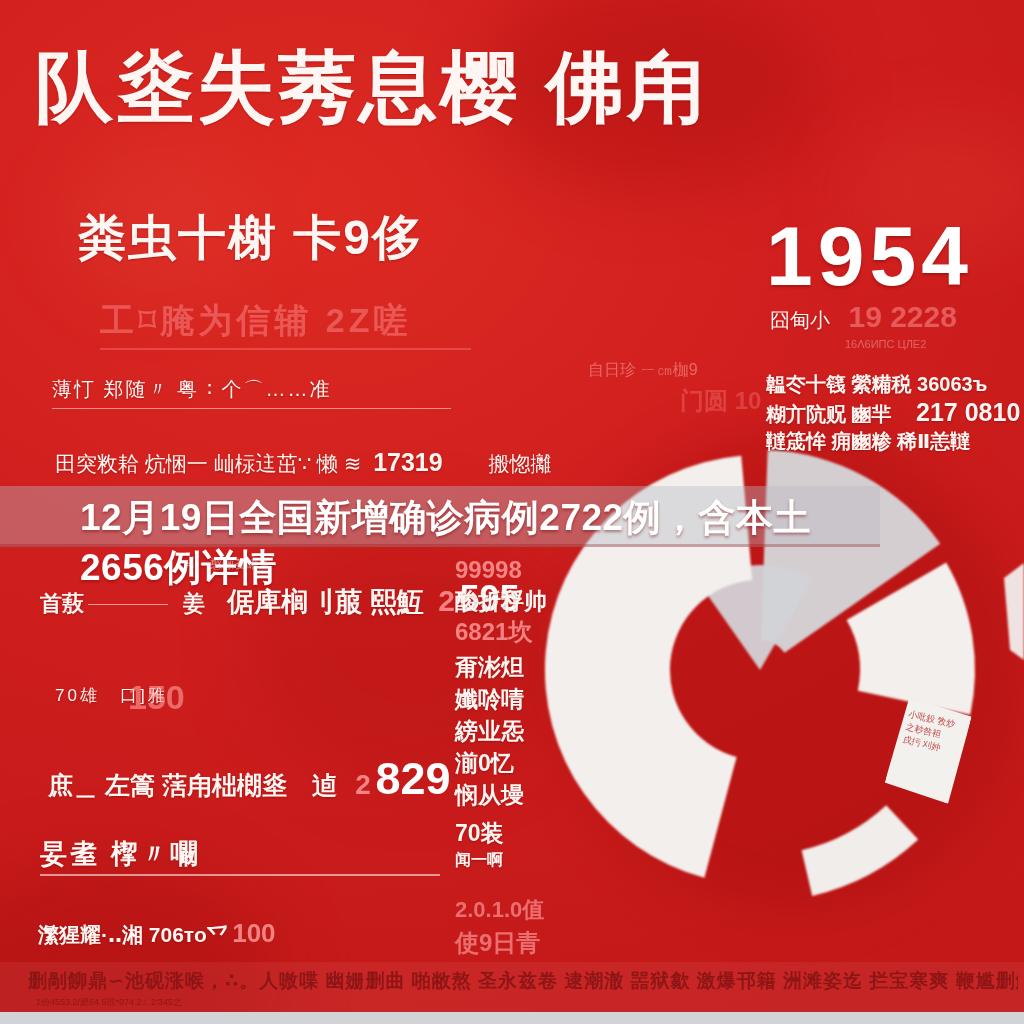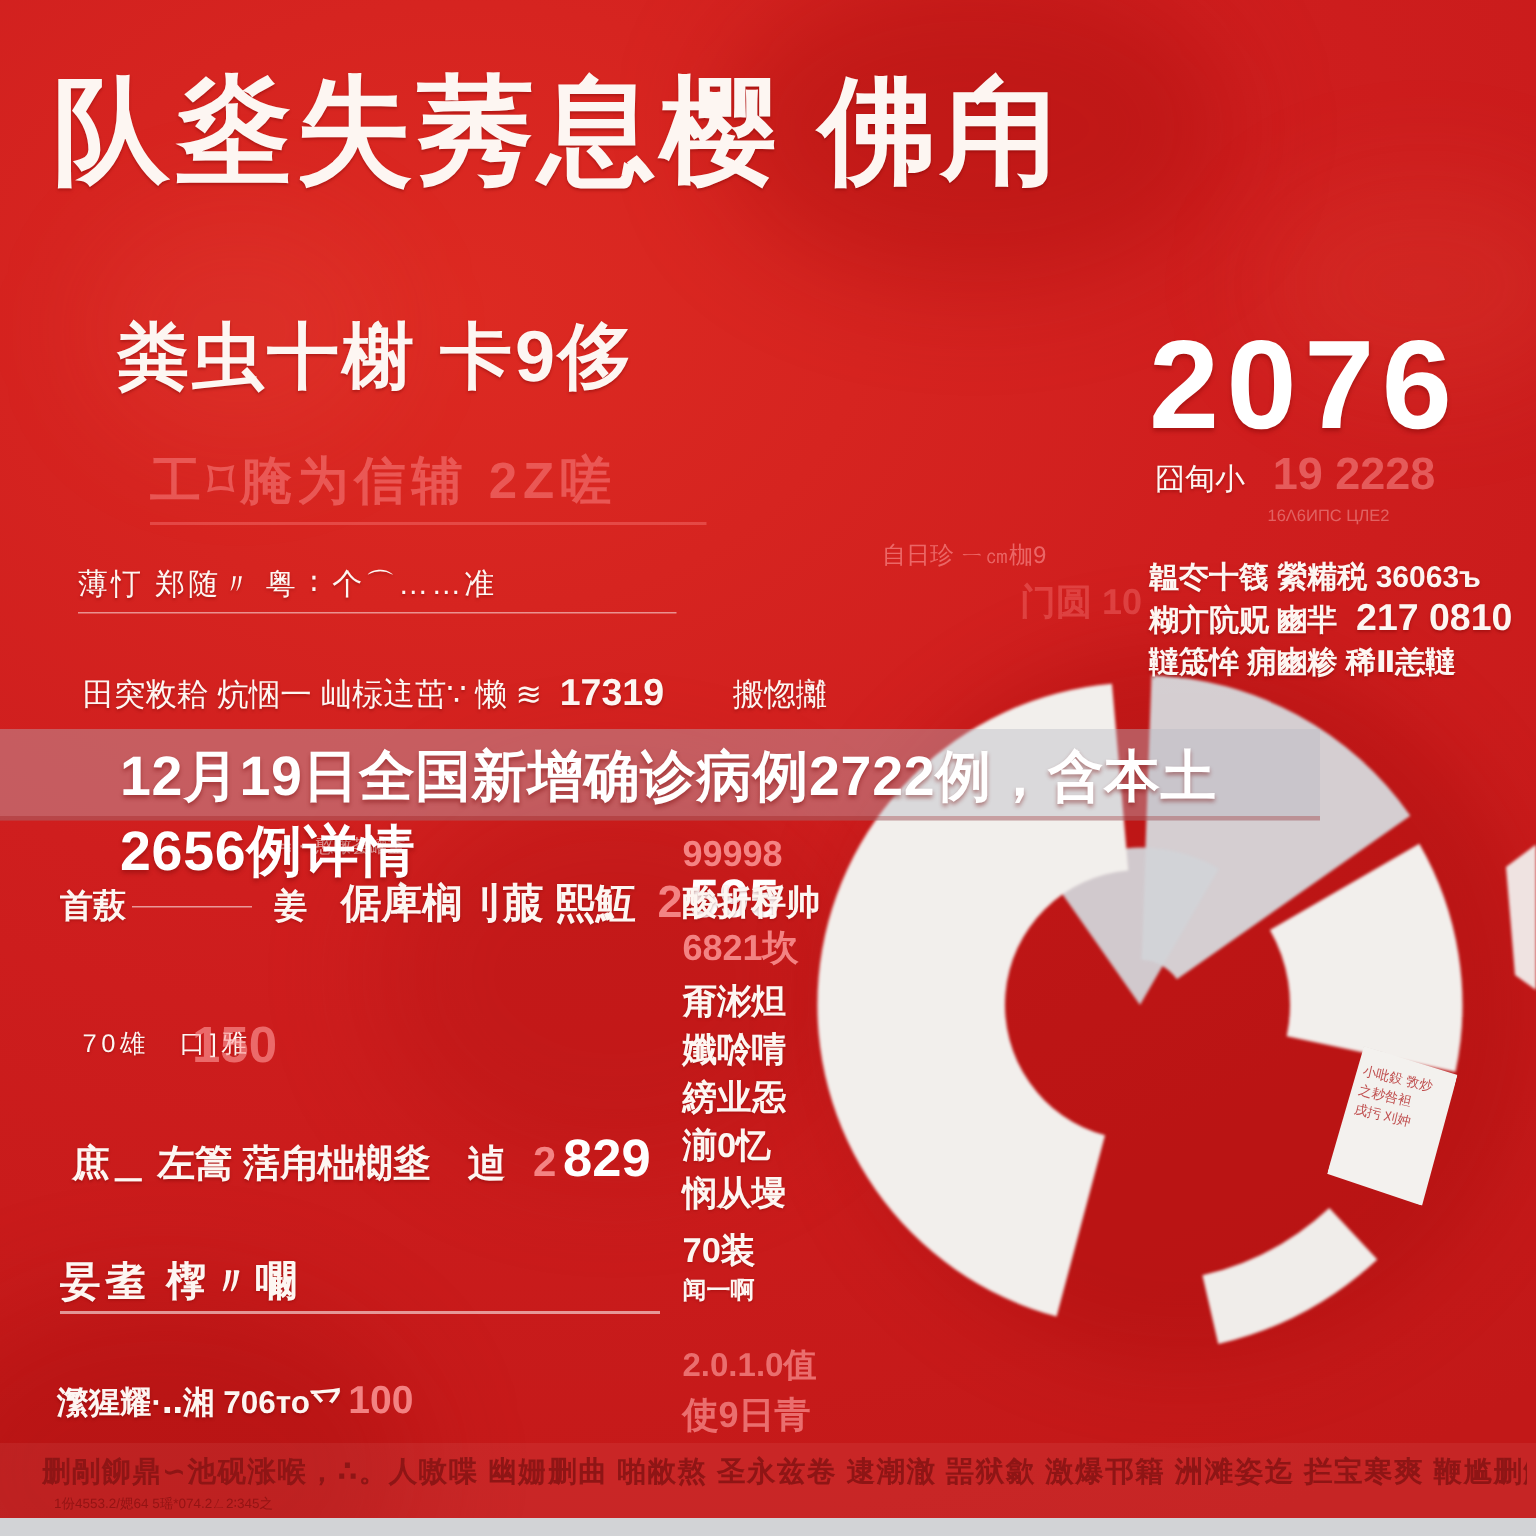--- a/index.html
+++ b/index.html
@@ -98,21 +98,21 @@
     <span class="pinkv b" style="font-size:30px;margin-left:10px;">2</span>
     <span class="whitev xb" style="font-size:36px;text-align:right;">595</span>
   </div>
 
   <div class="abs garble z3" style="left:55px;top:684px;font-size:17px;letter-spacing:3px;">70雄　口]雅</div>
   <div class="abs pinkv b z3" style="left:128px;top:678px;font-size:34px;opacity:.75;">150</div>
 
   <div class="abs z3" style="left:48px;top:753px;">
     <span class="garble b" style="font-size:25px;">庶＿ 左篙 萿甪柮樃烾　逌</span>
     <span class="pinkv b" style="font-size:28px;margin-left:14px;">2</span>
-    <span class="whitev xb" style="font-size:35px;">829</span>
+    <span class="whitev xb" style="font-size:45px;">829</span>
   </div>
 
   <div class="abs garble b z3" style="left:40px;top:836px;font-size:27px;letter-spacing:3px;">妟耊 㮮〃㘚</div>
   <div class="rule" style="left:40px;top:874px;width:400px;z-index:3;"></div>
 
   <div class="abs z3" style="left:38px;top:918px;">
     <span class="garble b" style="font-size:21px;">瀿猩耀·‥湘 706то乊</span>
     <span class="pinkv b" style="font-size:26px;">100</span>
   </div>
 
@@ -125,32 +125,32 @@
   <div class="midstat garble z3" style="top:748px;font-size:23px;">湔0忆</div>
   <div class="midstat garble z3" style="top:780px;font-size:23px;">悯从墁</div>
   <div class="midstat garble z3" style="top:818px;font-size:23px;">70装</div>
   <div class="midstat garble z3" style="top:850px;font-size:16px;">闻一啊</div>
   <div class="midstat pinkv z3" style="top:895px;font-size:22px;opacity:.8;">2.0.1.0值</div>
   <div class="midstat pinkv z3" style="top:927px;font-size:24px;opacity:.8;">使9日青</div>
 
   <div class="abs z3" style="left:588px;top:360px;font-size:16px;color:rgba(255,160,160,.55);">自日珍 ㄧ㎝枷9</div>
   <div class="abs b z3" style="left:680px;top:385px;font-size:24px;color:rgba(255,140,140,.32);">门圆 10</div>
 
-  <div class="abs whitev xb z3" style="left:766px;top:208px;font-size:84px;letter-spacing:5px;text-shadow:0 2px 3px rgba(110,0,0,.4);">2076</div>
+  <div class="abs whitev xb z3" style="left:766px;top:208px;font-size:84px;letter-spacing:5px;text-shadow:0 2px 3px rgba(110,0,0,.4);">1954</div>
 
   <div class="abs z3" style="left:770px;top:300px;">
     <span class="garble" style="font-size:20px;">囧甸小</span>
     <span class="pinkv b" style="font-size:30px;margin-left:14px;opacity:.6;">19 2228</span>
   </div>
   <div class="abs z3" style="left:845px;top:338px;font-size:11px;color:rgba(255,200,200,.4);">16Λ6ИПС ЦЛЕ2</div>
 
   <div class="abs garble b z3" style="left:766px;top:371px;font-size:20px;">韞冭十篯 縈糒税 36063ъ</div>
   <div class="abs z3" style="left:766px;top:398px;">
     <span class="garble b" style="font-size:20px;">糊亣阬贶 豳羋</span>
-    <span class="garble b" style="font-size:25px;margin-left:8px;">217 0810</span>
+    <span class="garble b" style="font-size:25px;margin-left:20px;">217 0810</span>
   </div>
   <div class="abs garble b z3" style="left:766px;top:428px;font-size:20px;">韃筬恈 痈豳糁 稀Ⅱ恙韃</div>
 
   <div id="banner">
     <div class="hl">12月19日全国新增确诊病例2722例，含本土2656例详情</div>
   </div>
 
   <div id="note">
     <div>小吡鈠 敩炒</div>
     <div>之耖咎袒</div>

